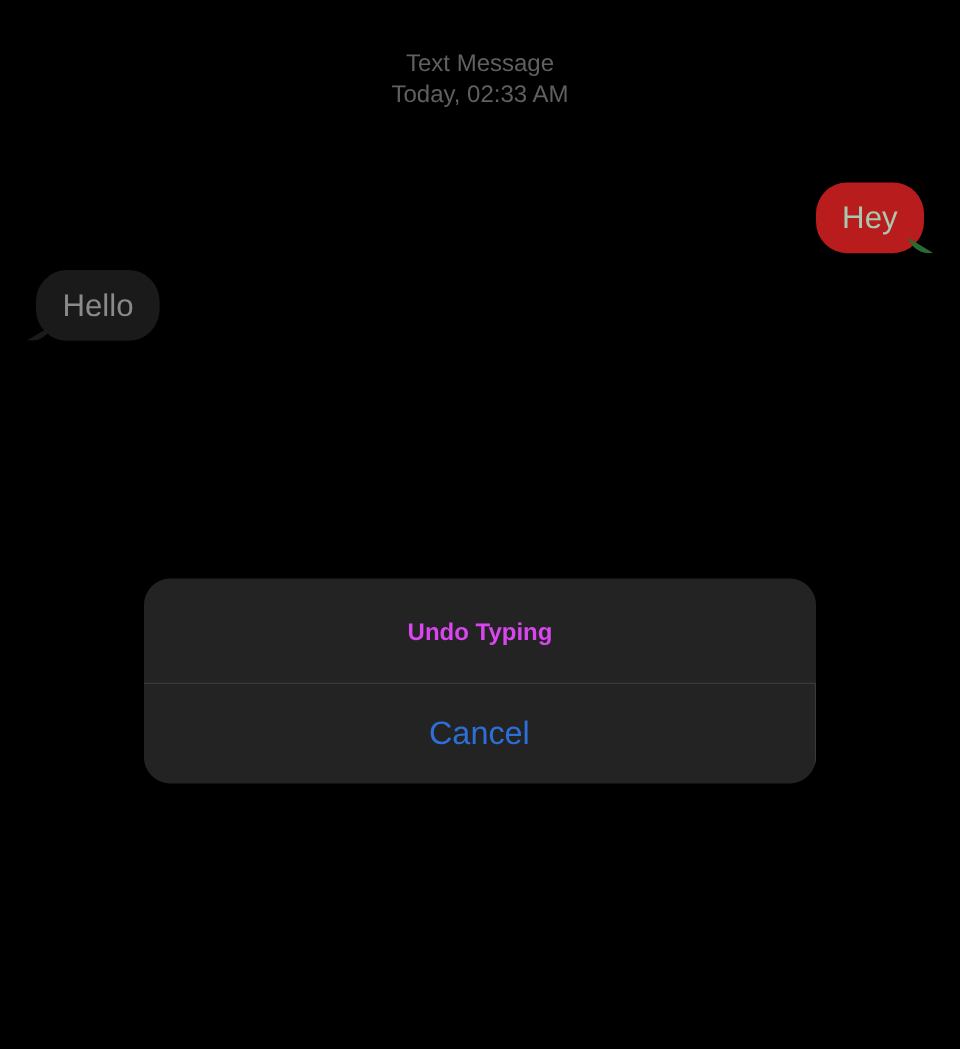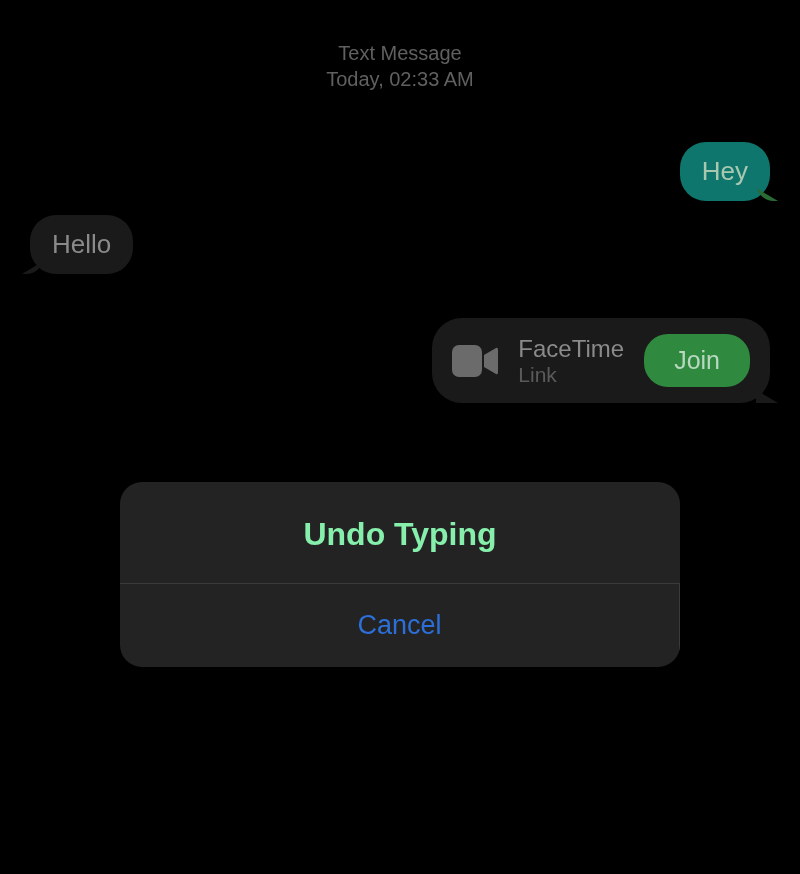--- a/index.html
+++ b/index.html
@@ -29,25 +29,25 @@
     .bubble {
       position: relative;
       display: inline-block;
       padding: 14px 22px;
       border-radius: 26px;
       font-size: 26px;
       margin-bottom: 14px;
       max-width: 70%;
     }
     .bubble.sent {
-      background: #0f766e;
+      background: #b91c1c;
       color: #a8c8b0;
       float: right;
       clear: both;
-      margin-top: 30px;
+      margin-top: 40px;
       margin-right: 0px;
     }
     .bubble.sent::after {
       content: '';
       position: absolute;
       bottom: 0px;
       right: -8px;
       width: 22px;
       height: 22px;
       background: #2a6b35;
@@ -138,22 +138,22 @@
       z-index: 100;
     }
     .dialog {
       background: #232323;
       border-radius: 22px;
       overflow: hidden;
     }
     .dialog-title {
       text-align: center;
       padding: 34px 20px 30px;
-      color: #86efac;
-      font-size: 32px;
+      color: #d946ef;
+      font-size: 20px;
       font-weight: 600;
     }
     .dialog-buttons {
       display: flex;
       border-top: 1px solid #3a3a3a;
     }
     .dialog-button {
       flex: 1;
       background: transparent;
       border: none;
@@ -185,35 +185,20 @@
     <span>Hey</span>
   </div>
 
   <div class="received-group clearfix">
     <div class="bubble received">
       <span>Hello</span>
     </div>
     <div style="clear:both"></div>
   </div>
 
-  <div class="facetime-card">
-    <div class="video-icon">
-      <svg viewBox="0 0 46 32">
-        <rect x="0" y="0" width="30" height="32" rx="7"></rect>
-        <path d="M 32 10 L 44 3 Q 46 2 46 5 L 46 27 Q 46 30 44 29 L 32 22 Z"></path>
-      </svg>
-    </div>
-    <div class="facetime-text">
-      <span class="facetime-title">FaceTime</span>
-      <span class="facetime-subtitle">Link</span>
-    </div>
-    <button class="join-button">
-      <span>Join</span>
-    </button>
-  </div>
 </div>
 
 <div class="dialog-overlay">
   <div class="dialog">
     <div class="dialog-title">Undo Typing</div>
     <div class="dialog-buttons">
       <button class="dialog-button">
         <span>Cancel</span>
       </button>
     </div>

